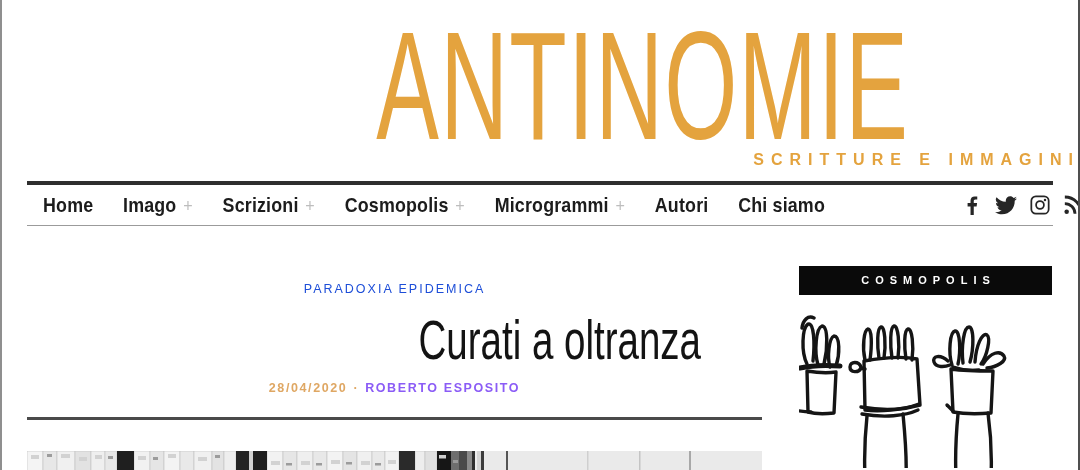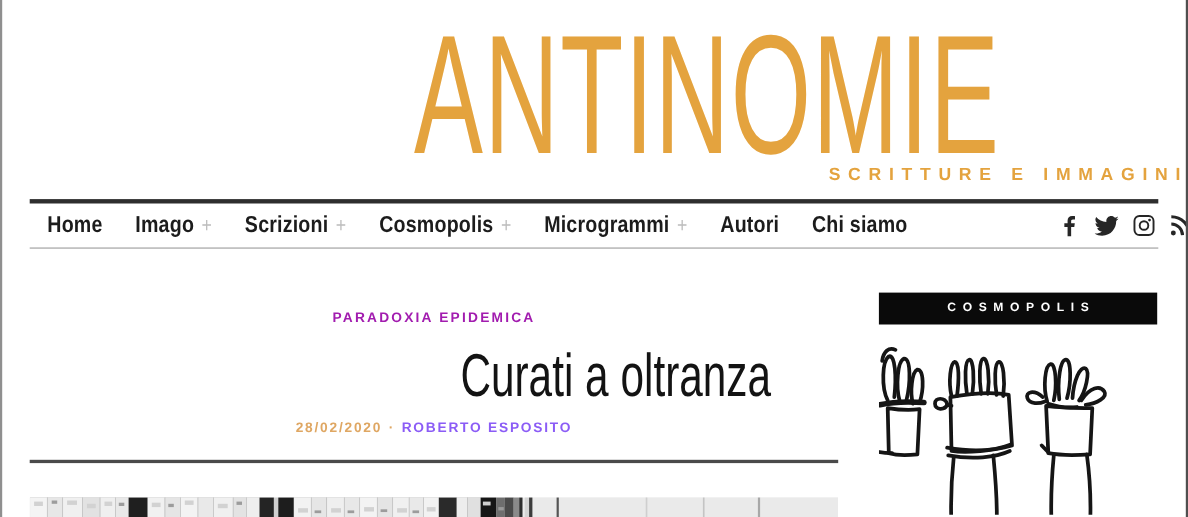--- a/index.html
+++ b/index.html
@@ -34,22 +34,22 @@
   .nav-link { font-size:21px; font-weight:bold; color:#1c1c1c; text-decoration:none;
               letter-spacing:0.2px; cursor:pointer; }
   .plus { color:#bdbdbd; font-weight:400; font-size:19px; margin-left:8px; }
   .nav-social { display:flex; align-items:center; gap:13px; }
   .icon-btn { display:inline-flex; cursor:pointer; }
   .icon-btn svg { display:block; }
 
   
   .content { display:flex; margin:40px 27px 0 27px; gap:37px; }
   .article { width:735px; text-align:center; }
-  .category { display:inline-block; font-size:12.5px; font-weight:bold; letter-spacing:2px;
-              color:#a21caf; text-decoration:none; cursor:pointer;margin-top:16px; }
+  .category { display:inline-block; font-size:12.5px; font-weight:normal; letter-spacing:2px;
+              color:#1d4ed8; text-decoration:none; cursor:pointer;margin-top:16px; }
   .title { margin-top:14px; font-size:55px; font-weight:400; color:#131313; line-height:1.08;text-align:right; }
   .cx-title { display:inline-block; transform:scaleX(0.70); transform-origin:center; }
   .byline { margin-top:10px; font-size:12.5px; font-weight:bold; letter-spacing:1.6px; color:#DFA763; }
   .byline .sep { margin:0 6px; }
   .byline a { color:#8b5cf6; text-decoration:none; cursor:pointer; }
   .rule { border:none; border-top:3px solid #4a4a4a; margin:22px 0 0 0; }
   .featured { margin-top:31px; height:26px; overflow:hidden; }
   .featured svg { display:block; }
 
   
@@ -111,21 +111,21 @@
       </a>
 
     </div>
   </nav>
 
   <div class="content">
     <main class="article">
       <a class="category">PARADOXIA EPIDEMICA</a>
       <h2 class="title"><span class="cx-title">Curati a oltranza</span></h2>
       <div class="byline">
-        <span>28/02/2020</span><span class="sep">·</span><a>ROBERTO ESPOSITO</a>
+        <span>28/04/2020</span><span class="sep">·</span><a>ROBERTO ESPOSITO</a>
       </div>
       <hr class="rule">
       <div class="featured">
         <svg width="735" height="26" viewBox="0 0 735 26" preserveAspectRatio="none">
           <rect x="0" y="0" width="735" height="26" fill="#ececec"></rect>
           <rect x="455" y="0" width="280" height="26" fill="#eaeaea"></rect>
 
           <g stroke="#bfbfbf" stroke-width="0.6">
             <rect x="0" y="0" width="16" height="25" fill="#f4f4f4"></rect>
               <rect x="16" y="0" width="14" height="25" fill="#e7e7e7"></rect>

